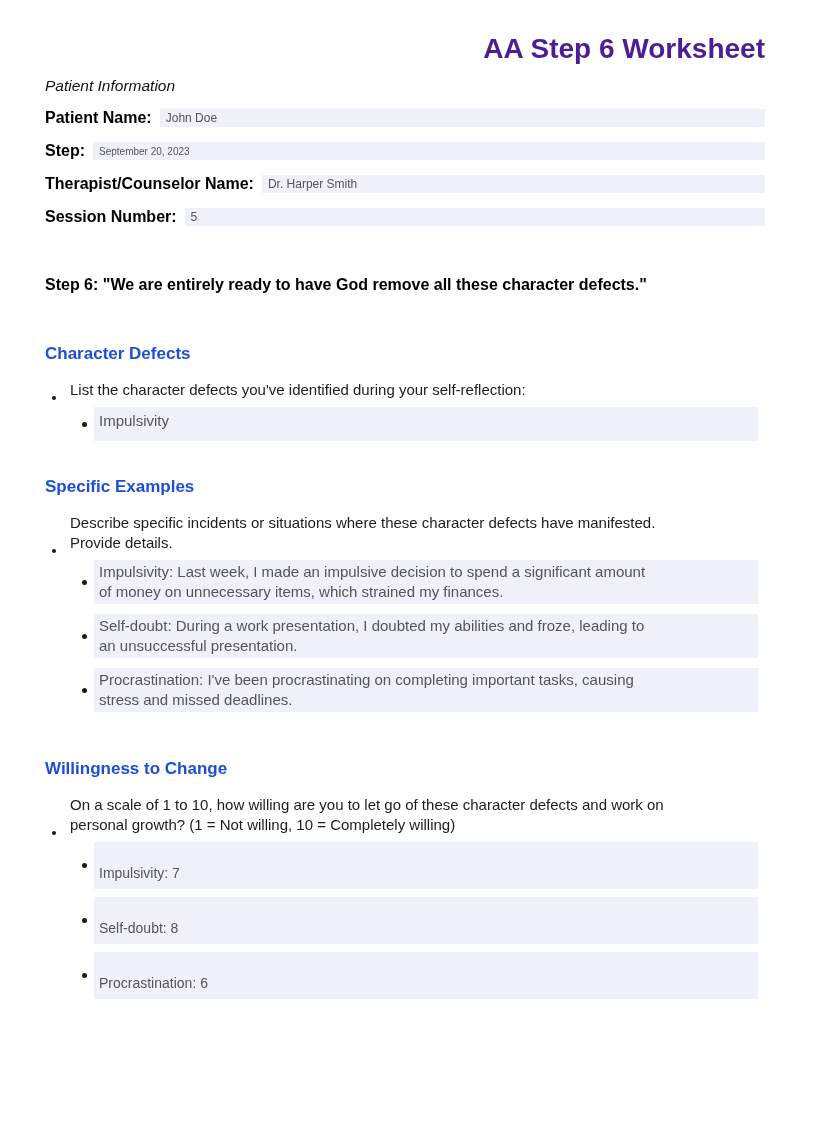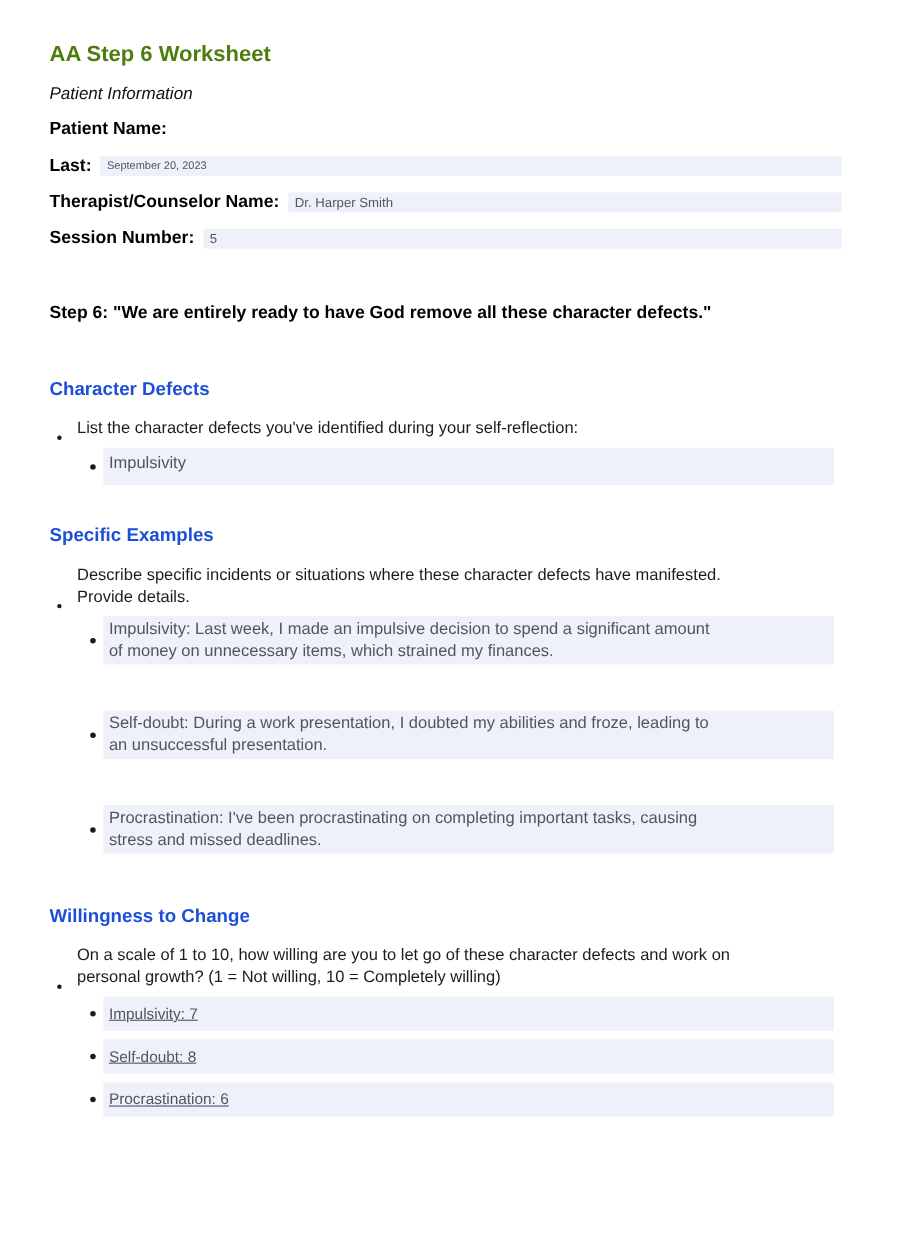--- a/index.html
+++ b/index.html
@@ -8,25 +8,25 @@
 
   .page {
     width: 816px;
     min-height: 1128px;
     background: #fff;
     padding: 33px 51px 40px 45px;
   }
 
   h1.title {
     margin: 0;
-    text-align: left;
-    font-size: 20px;
+    text-align: right;
+    font-size: 28px;
     line-height: 32px;
     font-weight: bold;
-    color: #4d7c0f;
+    color: #4c1d95;
   }
 
   .pi {
     margin: 12px 0 14px 0;
     font-style: italic;
     font-size: 15.5px;
     color: #111;
   }
 
   .row { display: flex; align-items: center; margin-bottom: 15px; }
@@ -91,39 +91,42 @@
     background: var(--field-bg, #eef0fa);
     color: var(--entry-text, #53555e);
     font-size: 15px;
     line-height: 20px;
     padding: 4px 8px 4px 5px;
     white-space: pre-line;
   }
   .s1 .box { min-height: 34px; }
   .s1 .b2 { margin-bottom: 5px; }
   .s2 .box { padding-top: 2px; padding-bottom: 2px; }
-  .s2 .b2 { margin-bottom: 42px; }
-  .s3 .box { font-size: 14px; line-height: 17px; padding-top: 7px; padding-bottom: 7px; text-decoration: underline; }
+  .s2 .b2 { margin-bottom: 10px; }
+  .s3 .box { font-size: 14px; line-height: 17px; padding-top: 23px; padding-bottom: 7px; }
   .s3 .b2 { margin-bottom: 8px; }
 </style>
 </head>
 <body>
 
 <div class="page">
 
   <h1 class="title">AA Step 6 Worksheet</h1>
 
   <p class="pi">Patient Information</p>
 
   <div class="row">
     <span class="lbl">Patient Name:</span>
-  </div>
-
-  <div class="row">
-    <span class="lbl">Last:</span>
+    <div class="field">
+      <span class="fv">John Doe</span>
+    </div>
+  </div>
+
+  <div class="row">
+    <span class="lbl">Step:</span>
     <div class="field">
       <span class="fv fv-sm">September 20, 2023</span>
     </div>
   </div>
 
   <div class="row">
     <span class="lbl">Therapist/Counselor Name:</span>
     <div class="field">
       <span class="fv">Dr. Harper Smith</span>
     </div>

